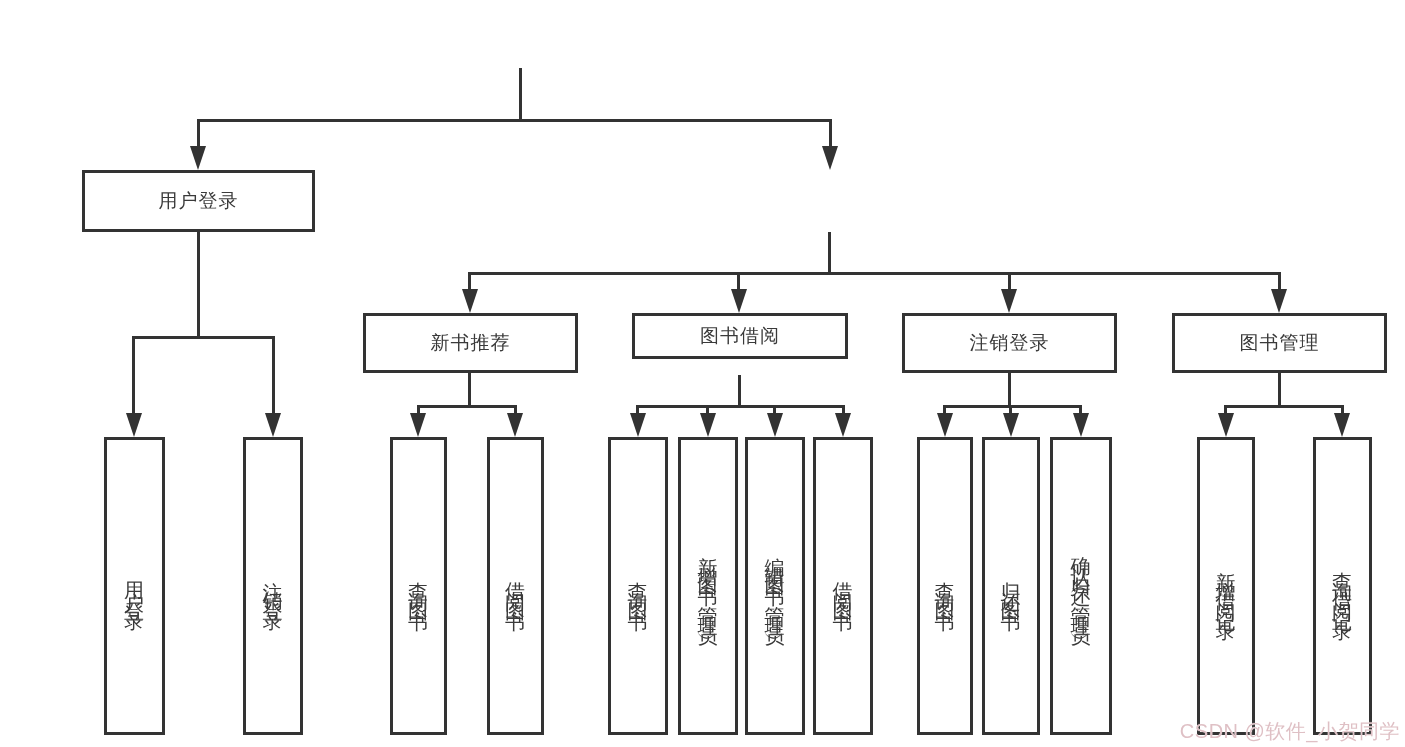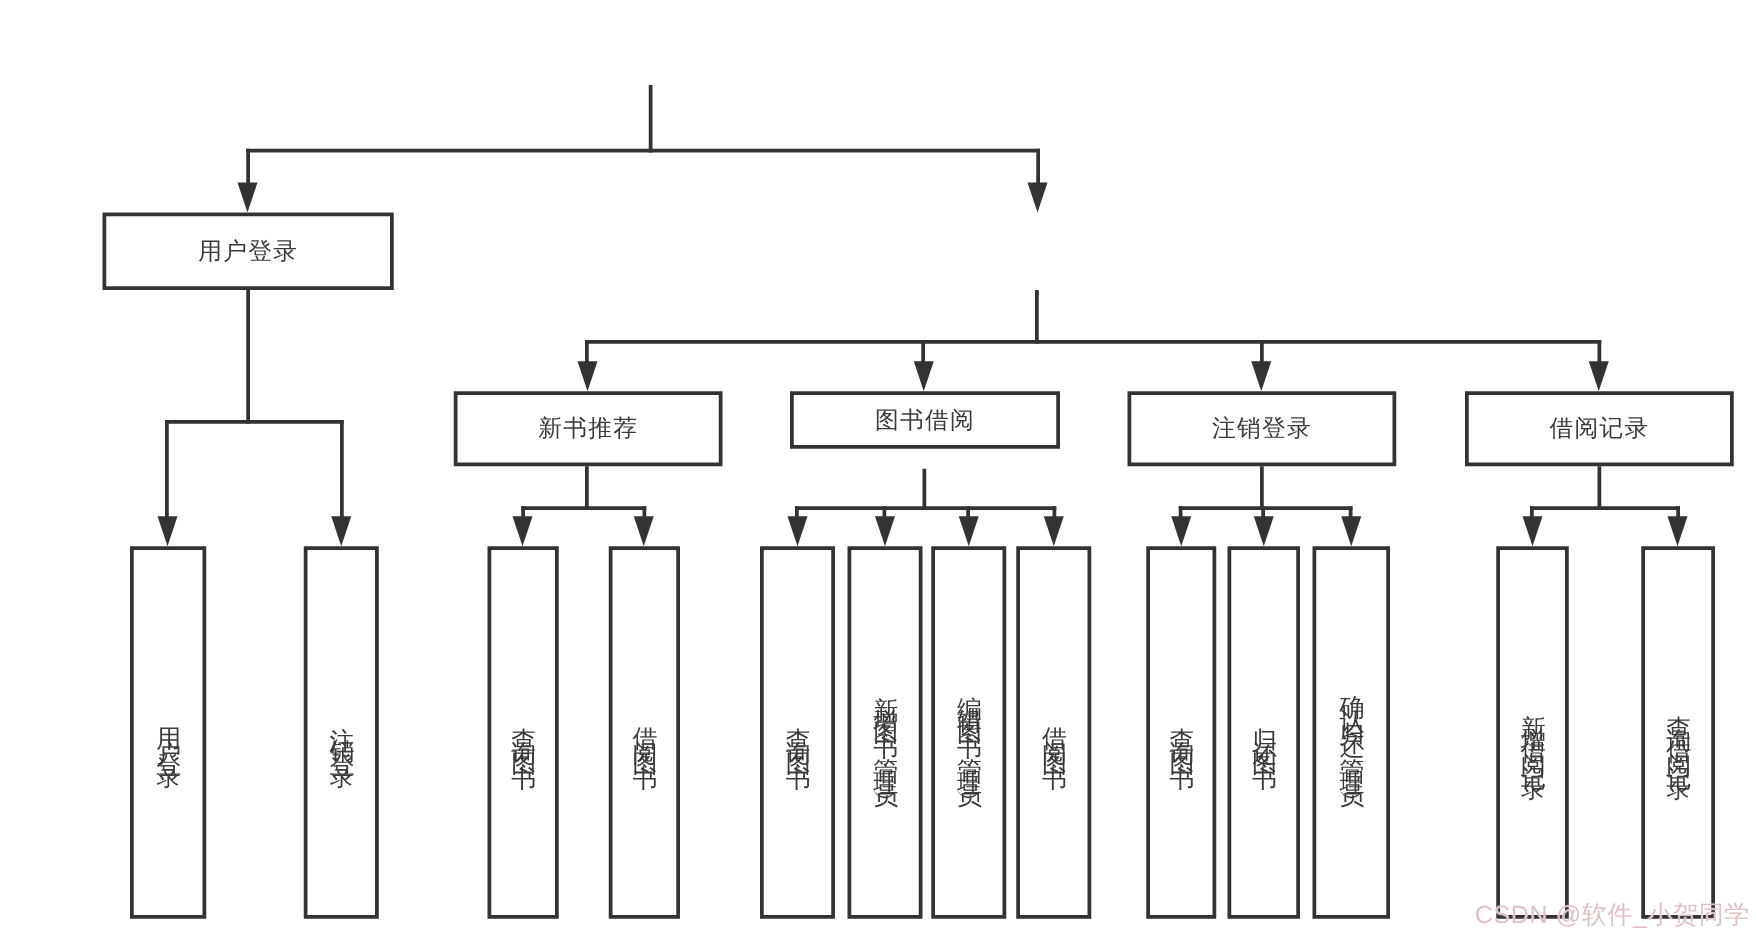--- a/index.html
+++ b/index.html
@@ -76,21 +76,21 @@
   <div class="box h" style="left:363px;top:313px;width:215px;height:60px">
     <span>新书推荐</span>
   </div>
   <div class="box h" style="left:632px;top:313px;width:216px;height:46px">
     <span>图书借阅</span>
   </div>
   <div class="box h" style="left:902px;top:313px;width:215px;height:60px">
     <span>注销登录</span>
   </div>
   <div class="box h" style="left:1172px;top:313px;width:215px;height:60px">
-    <span>借阅记录</span>
+    <span>图书管理</span>
   </div>
 
   <div class="vline" style="left:468px;top:373px;height:35px"></div>
   <div class="hline" style="left:417px;top:405px;width:100px"></div>
   <div class="vline" style="left:417px;top:405px;height:12px"></div>
   <div class="arrow" style="left:410px;top:413px"></div>
   <div class="vline" style="left:514px;top:405px;height:12px"></div>
   <div class="arrow" style="left:507px;top:413px"></div>
 
   <div class="vline" style="left:738px;top:375px;height:33px"></div>

